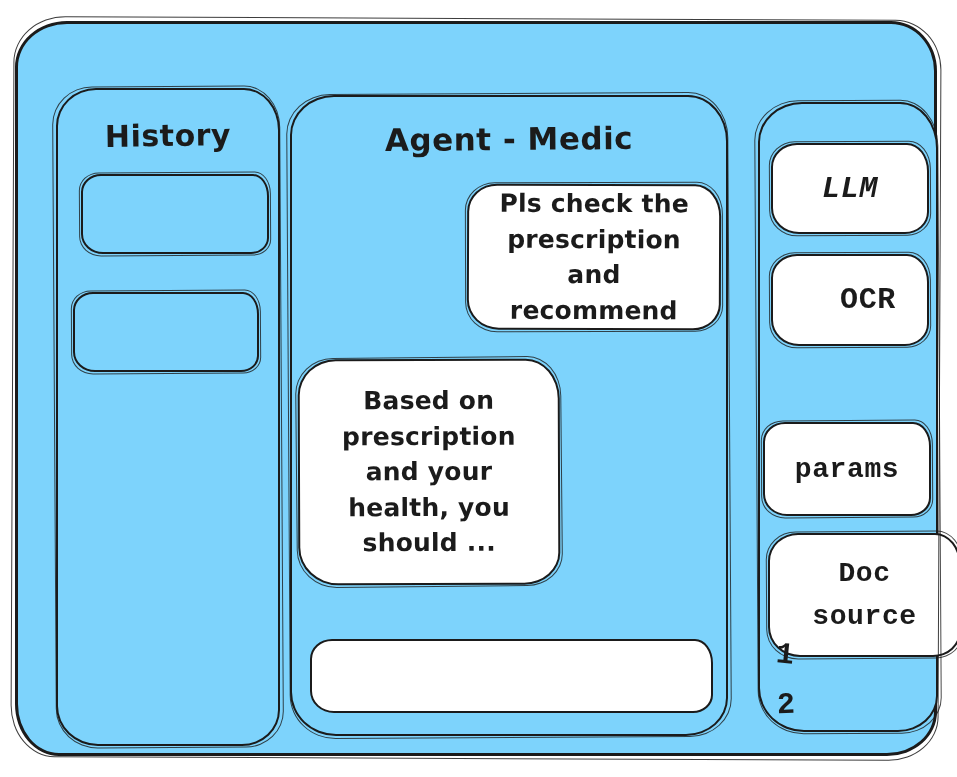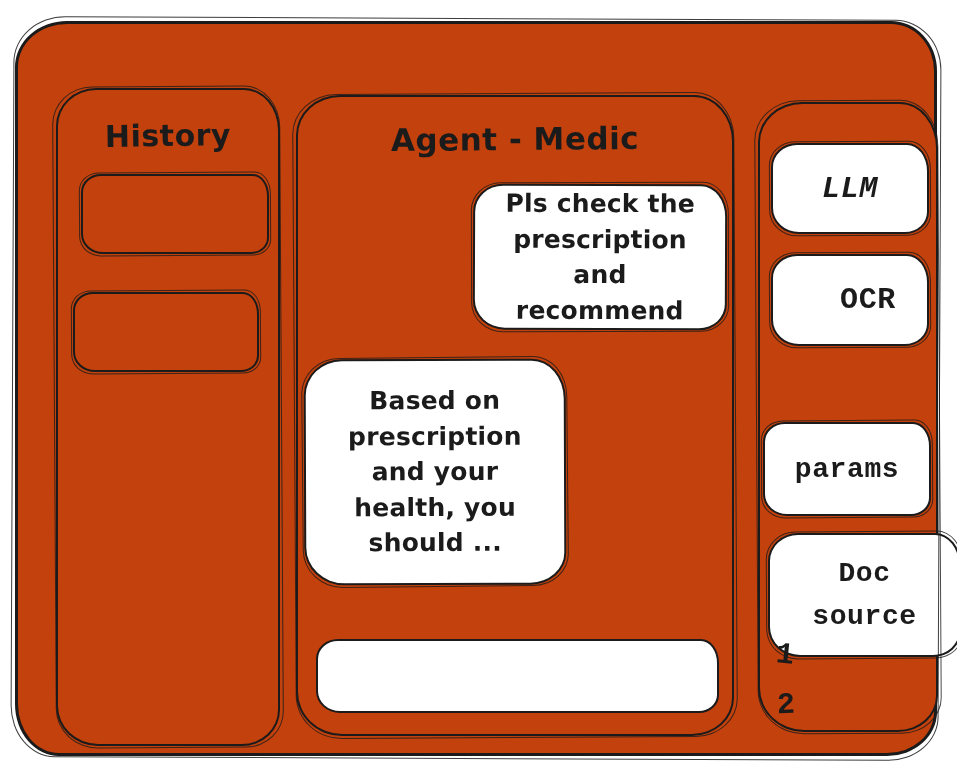--- a/index.html
+++ b/index.html
@@ -9,21 +9,21 @@
     height: 777px;
     background: #ffffff;
     font-family: "DejaVu Sans", sans-serif;
     color: #1b1b1b;
     overflow: hidden;
   }
   
   .sk {
     position: absolute;
     border: 2.6px solid #1b1b1b;
-    background: #c2410c;
+    background: #7dd3fc;
     box-sizing: border-box;
   }
   
   .dbl::after {
     content: "";
     position: absolute;
     inset: -6px;
     border: 1.6px solid rgba(27,27,27,0.85);
     border-radius: inherit;
     transform: rotate(0.25deg);
@@ -60,21 +60,21 @@
   .hist-title { top: 28px; font-size: 30px; transform: rotate(-0.8deg); }
   .hist-item {
     border-radius: 20px 16px 18px 22px / 18px 22px 16px 20px;
     border-width: 2.4px;
   }
   .hist-item.i1 { left: 23px; top: 84px;  width: 188px; height: 80px; }
   .hist-item.i2 { left: 15px; top: 202px; width: 186px; height: 80px; }
 
   
   .panel-center {
-    left: 278px; top: 71px; width: 438px; height: 641px;
+    left: 272px; top: 71px; width: 438px; height: 641px;
     border-radius: 44px 40px 42px 46px / 40px 46px 38px 44px;
   }
   .chat-title { top: 24px; font-size: 31px; transform: rotate(-0.5deg); }
   .bubble {
     position: absolute;
     border: 2.6px solid #1b1b1b;
     background: #fff;
     box-sizing: border-box;
     display: flex;
     align-items: center;

